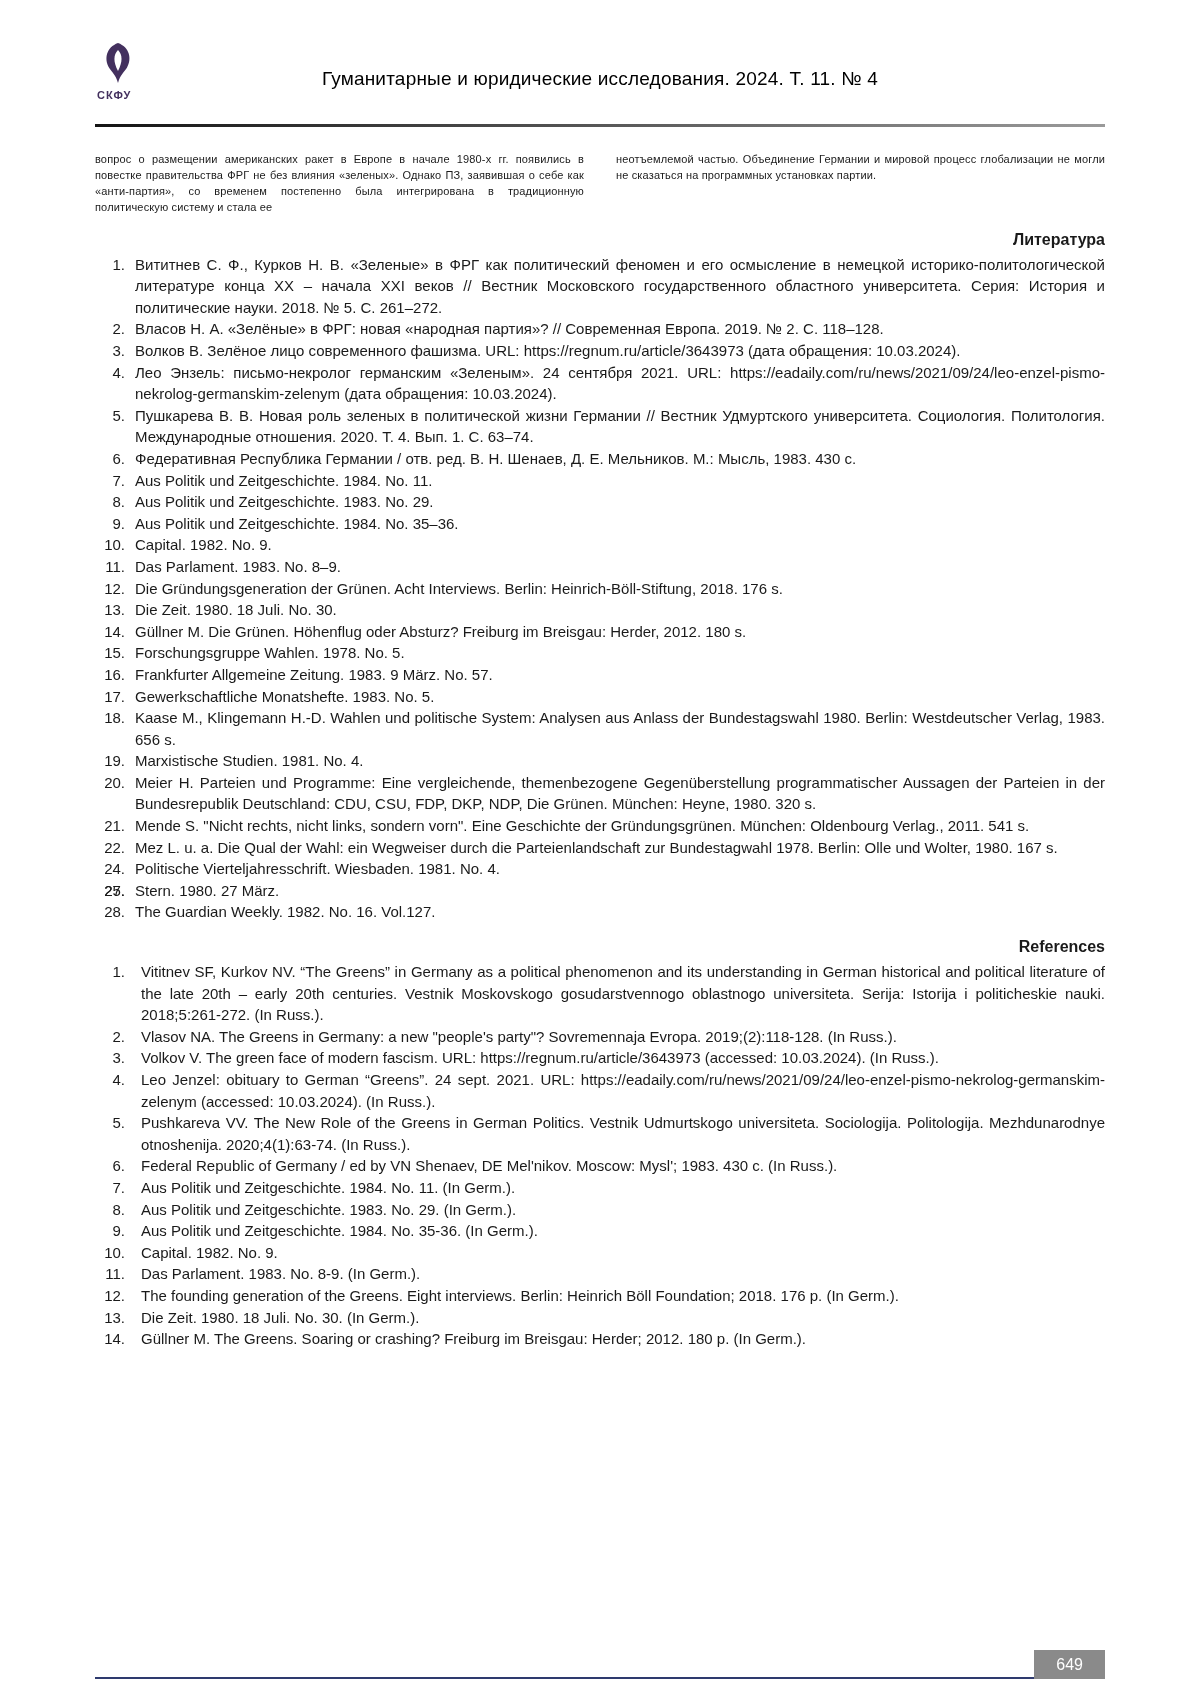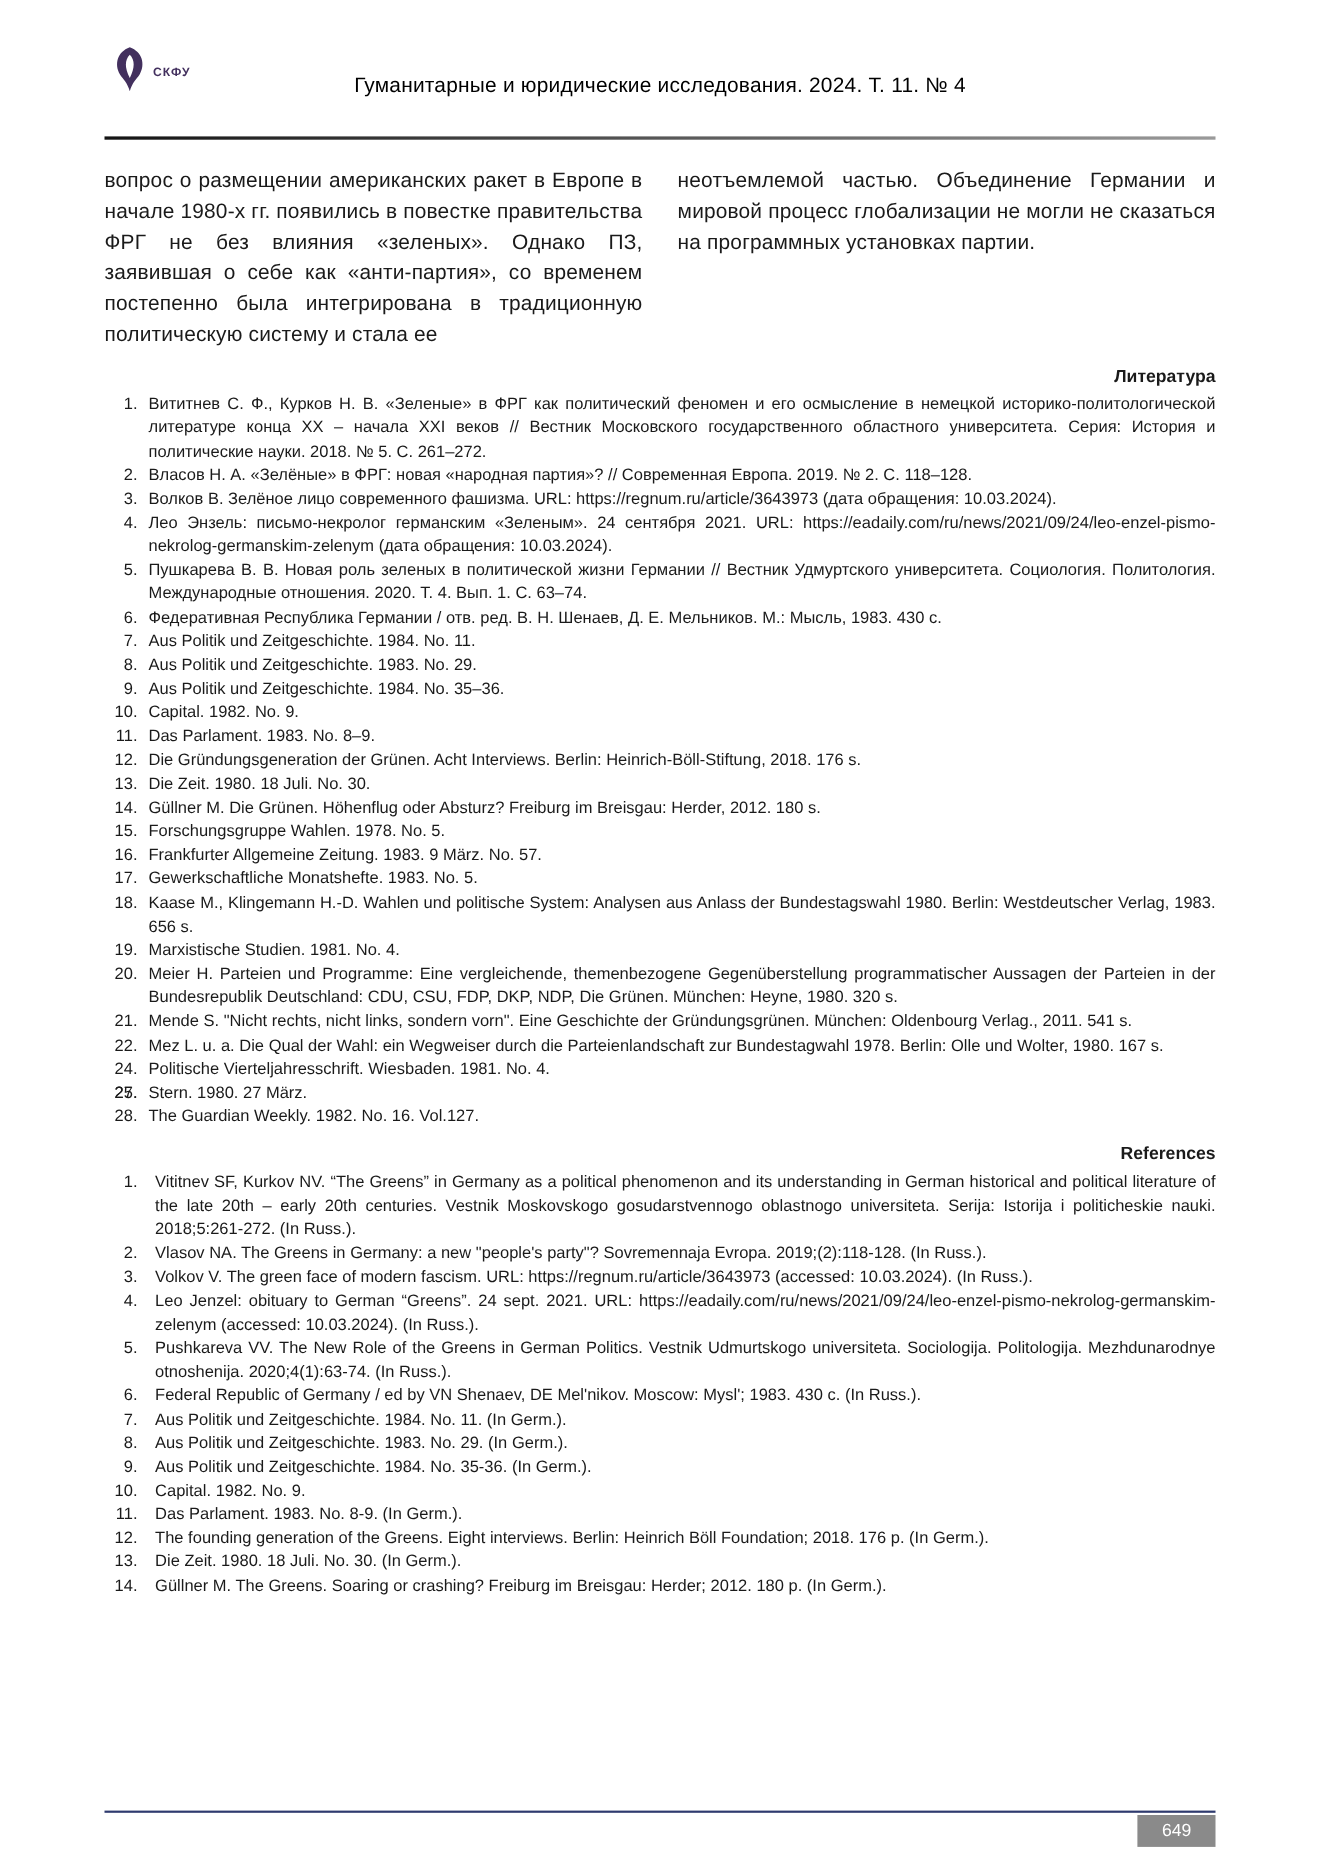--- a/index.html
+++ b/index.html
@@ -17,22 +17,21 @@
     display: flex;
     flex-direction: column;
   }
   
   .header { position: relative; height: 78px; }
   .logo {
     position: absolute;
     left: 2px;
     top: 4px;
     display: flex;
-    flex-direction: row;
-    align-items: center;
+    flex-direction: column;
     width: 52px;
   }
   .logo-text {
     font-size: 11px;
     font-weight: bold;
     letter-spacing: 1px;
     color: #43305e;
     margin-top: 1px;
   }
   .journal-title {
@@ -48,21 +47,21 @@
     background: linear-gradient(to right, #141414, #9a9a9a);
   }
   
   .two-col {
     display: flex;
     gap: 32px;
     margin-top: 24px;
   }
   .col {
     flex: 1;
-    font-size: 19px;
+    font-size: 11px;
     line-height: 1.47;
     text-align: justify;
     letter-spacing: 0.15px;
   }
   
   .section-heading {
     text-align: right;
     font-size: 16px;
     font-weight: bold;
     margin-top: 15px;
@@ -85,21 +84,21 @@
     top: 0;
     width: 30px;
     text-align: right;
   }
   .ref-list.refs-en li { padding-left: 46px; }
   .ref-list.refs-en .ref-num { width: 30px; }
   
   .footer {
     margin-top: auto;
     display: flex;
-    flex-direction: column;
+    flex-direction: row;
     align-items: flex-end;
   }
   .footer-line {
     width: 100%;
     height: 2px;
     background: #2e3a6e;
   }
   .page-number {
     margin-top: 2px;
     background: #8a8a8a;

